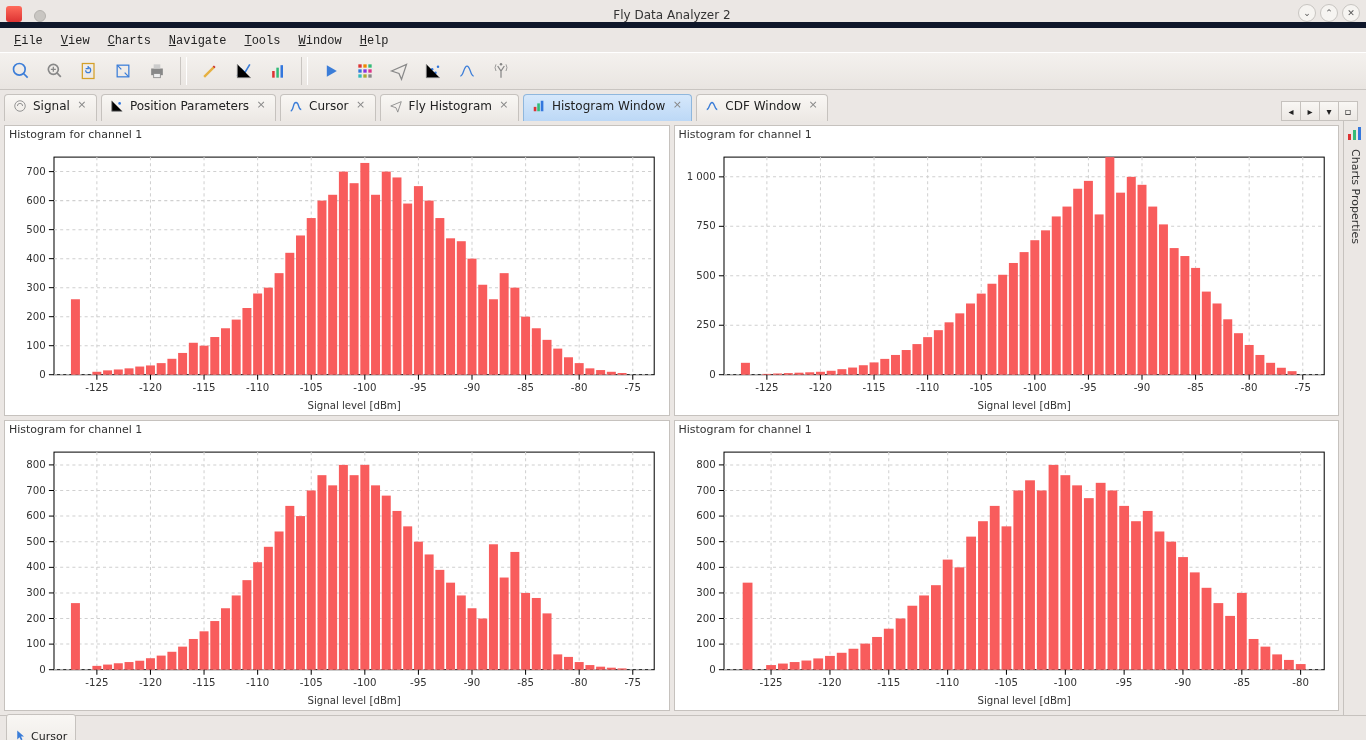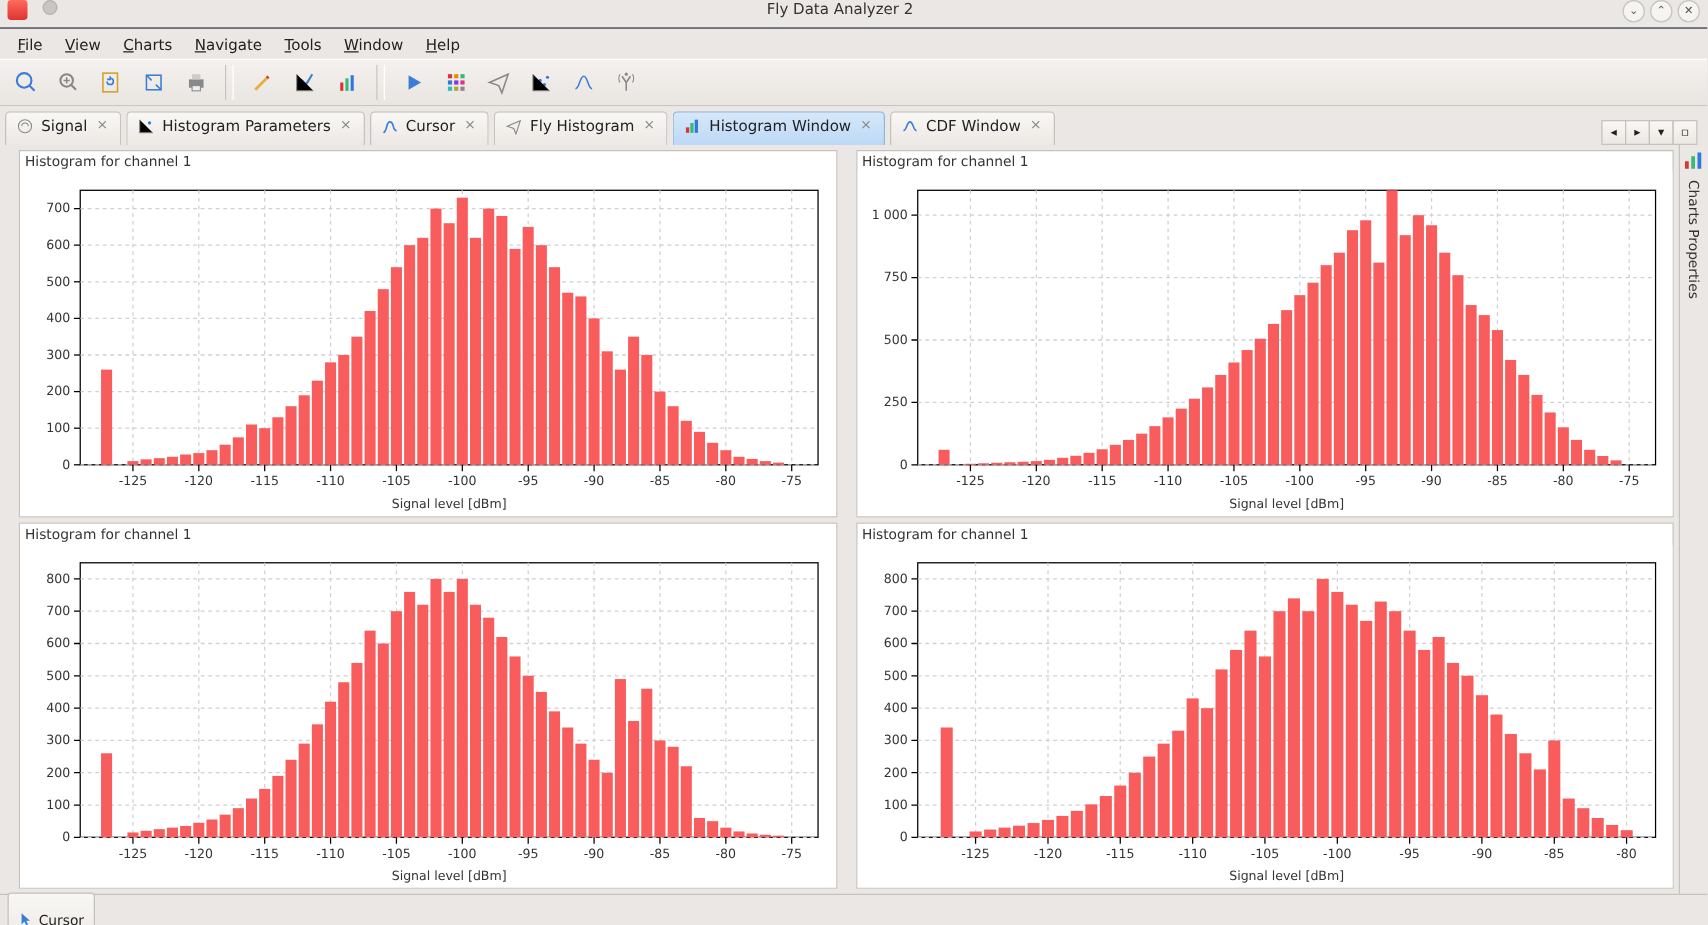--- a/index.html
+++ b/index.html
@@ -1,26 +1,26 @@
 <!DOCTYPE html>
 <html><head>
 <meta charset="utf-8">
 <style>
   html,body{margin:0;padding:0;height:100%;font-family:"DejaVu Sans","Liberation Sans",sans-serif;font-size:12px;color:#222;background:#ebe7e4;}
   .window{width:1366px;height:740px;display:flex;flex-direction:column;background:#ebe7e4;}
   
-  .titlebar{height:22px;display:flex;align-items:flex-start;background:#ebe7e4;border-bottom:1px solid #0f172a;padding:0 6px;}
+  .titlebar{height:22px;display:flex;align-items:flex-end;background:#ebe7e4;border-bottom:6px solid #0f172a;padding:0 6px;}
   .titlebar .app-icon{width:16px;height:16px;margin-right:8px;border-radius:3px;background:linear-gradient(#ff6b5b,#d33);}
   .titlebar .dot{width:10px;height:10px;border-radius:50%;background:#c9c6c2;margin-left:4px;border:1px solid #b5b2ae;}
   .titlebar .title{flex:1;text-align:center;font-size:12px;color:#333;}
   .titlebar .wbtns{display:flex;gap:4px;margin-left:auto;}
   .wbtn{width:16px;height:16px;border-radius:50%;background:#f6f4f1;border:1px solid #c8c5c1;display:flex;align-items:center;justify-content:center;font-size:9px;color:#555;}
   
   .menubar{height:22px;display:flex;align-items:center;gap:2px;padding:2px 6px 0 6px;background:#ebe7e4;}
-  .menubar .mi{padding:2px 8px;border-radius:3px;cursor:default;}
+  .menubar .mi{padding:2px 8px;border-radius:3px;cursor:default;font-family:Liberation Mono, monospace;}
   .menubar .mi .ul{text-decoration:underline;}
   
   .toolbar{display:flex;align-items:center;gap:4px;padding:4px 6px;background:linear-gradient(#f4f1ee,#e9e5e1);border-top:1px solid #fff;border-bottom:1px solid #c9c5c1;}
   .tb-sep{width:5px;height:28px;border-left:1px solid #c9c5c1;border-right:1px solid #fff;margin:0 4px;}
   .tbtn{width:30px;height:28px;display:flex;align-items:center;justify-content:center;border-radius:3px;}
   .tbtn svg{width:20px;height:20px;}
   
   .tabstrip{display:flex;align-items:flex-end;gap:4px;padding:4px 4px 0 4px;background:#ebe7e4;}
   .tab{display:flex;align-items:flex-start;gap:6px;padding:4px 8px;background:linear-gradient(#f9f7f4,#ece8e4);border:1px solid #c6c2be;border-bottom:none;border-radius:4px 4px 0 0;height:18px;}
   .tab.active{background:linear-gradient(#d6e8fb,#bcd8f6);border-color:#8fb7dd;}
@@ -29,21 +29,21 @@
   .tabstrip .spacer{flex:1;}
   .tabnav{display:flex;align-items:center;gap:0;margin-right:4px;}
   .navbtn{width:18px;height:18px;border:1px solid #c6c2be;background:linear-gradient(#f9f7f4,#ece8e4);display:flex;align-items:center;justify-content:center;font-size:10px;margin-left:-1px;}
   
   .bodyrow{display:flex;flex:1;min-height:0;}
   .chartsprops{width:22px;background:#ebe7e4;border-left:1px solid #c6c2be;display:flex;flex-direction:column;align-items:center;padding-top:4px;gap:4px;}
   .chartsprops .cp-icon{width:16px;height:16px;}
   .chartsprops .cp-label{writing-mode:vertical-rl;font-size:11px;color:#333;margin-top:4px;}
   
   .chartgrid{flex:1;display:grid;grid-template-columns:1fr 1fr;grid-template-rows:1fr 1fr;gap:4px;padding:4px;background:#ebe7e4;}
-  .panel{background:#fff;border:1px solid #c6c2be;display:flex;flex-direction:column;min-width:0;min-height:0;padding:0;margin-left:11px;}
+  .panel{background:#fff;border:1px solid #c6c2be;display:flex;flex-direction:column;min-width:0;min-height:0;padding:0;}
   .panel-title{font-size:11px;color:#333;padding:2px 4px;}
   .chart-area{flex:1;min-height:0;position:relative;}
   .chart-area svg{width:100%;height:100%;}
   
   .statusbar{height:24px;background:#ebe7e4;border-top:1px solid #c6c2be;display:flex;align-items:center;padding:0 6px;}
   .cursorbtn{display:flex;align-items:center;gap:4px;background:linear-gradient(#f9f7f4,#ece8e4);border:1px solid #c6c2be;border-radius:3px;padding:14px 8px;font-size:11px;margin-top:17px;}
   .axis text{font-size:10px;fill:#333;font-family:inherit;}
   .axis line,.axis path{stroke:#000;stroke-width:1;}
   .grid line{stroke:#d0d0d0;stroke-dasharray:3 3;}
   .bar{fill:#f85c5c;}
@@ -184,21 +184,21 @@
             </svg></span>
           <span>Signal</span>
           <span class="tab-x">×</span>
         </div>
         <div class="tab">
           <span class="tab-icon"><svg viewBox="0 0 16 16">
               <circle cx="5" cy="11" r="1.5" fill="#37d"></circle>
               <circle cx="11" cy="5" r="1.5" fill="#37d"></circle>
               <path d="M2 2v12h12" stroke="#888"></path>
             </svg></span>
-          <span>Histogram Parameters</span>
+          <span>Position Parameters</span>
           <span class="tab-x">×</span>
         </div>
         <div class="tab">
           <span class="tab-icon"><svg viewBox="0 0 16 16">
               <path d="M2 14c4-2 2-10 6-10s2 8 6 8" stroke="#3b7dd8" fill="none" stroke-width="1.5"></path>
             </svg></span>
           <span>Cursor</span>
           <span class="tab-x">×</span>
         </div>
         <div class="tab">

